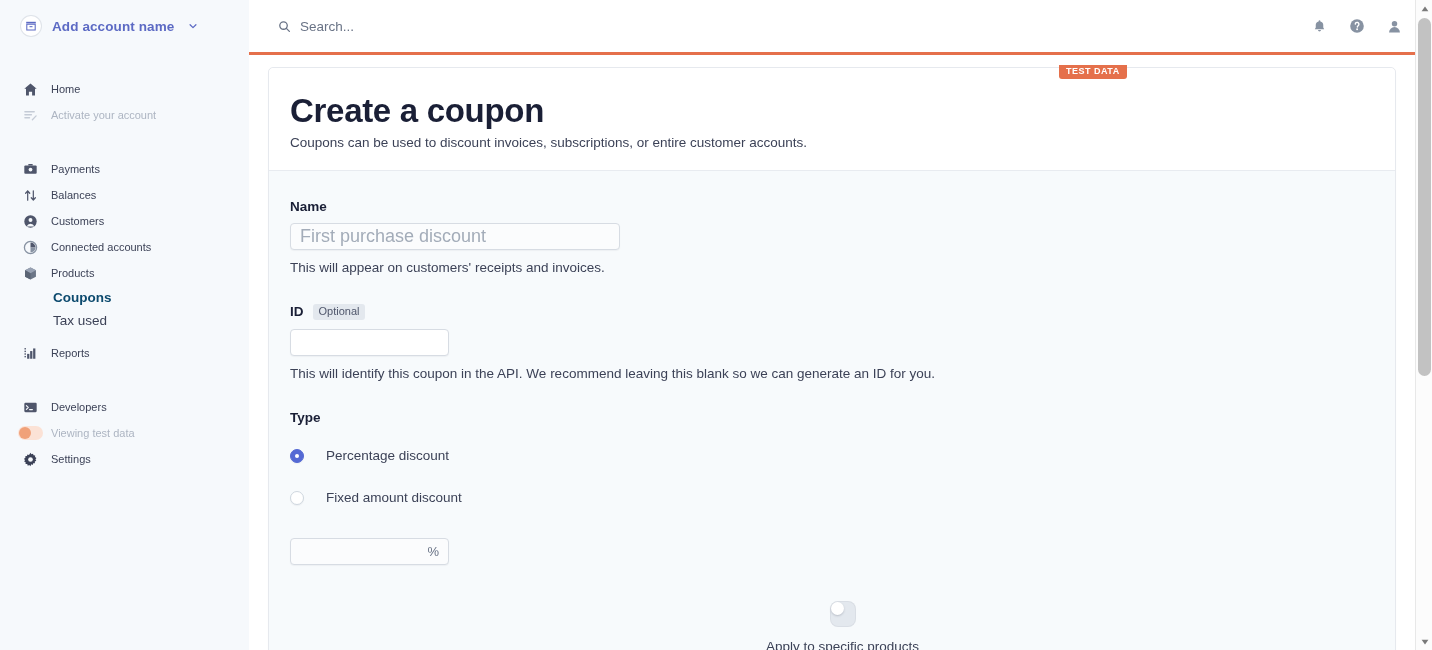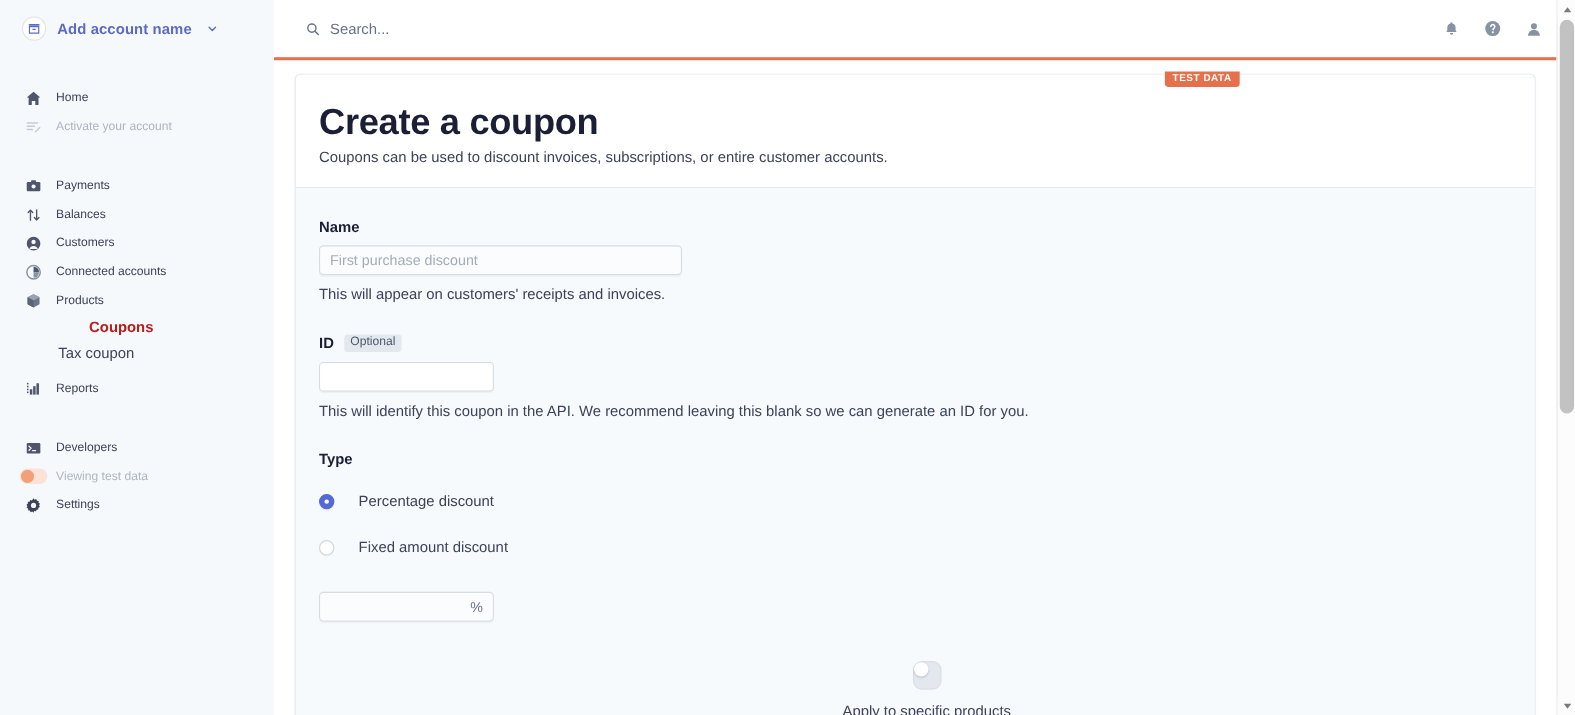--- a/index.html
+++ b/index.html
@@ -69,21 +69,21 @@
     width: 18px; height: 18px;
     flex: 0 0 18px;
     display: flex; align-items: center; justify-content: center;
   }
   .nav-label {
     font-size: 11px;
     color: #3c4257;
     white-space: nowrap;
   }
   .nav-label.muted { color: #adb5c2; }
-  .nav-label.active { color: #b91c1c; font-weight: bold; margin-left: 28px; }
+  .nav-label.active { color: #0c4a6e; font-weight: bold; }
   .nav-sub {
     display: flex;
     align-items: center;
     height: 23px;
     padding-left: 53px;
     cursor: pointer;
   }
   .nav-sub .nav-label { font-size: 13.5px; }
 
   .gap-sm { height: 16px; }
@@ -231,21 +231,21 @@
     border: 1px solid #d7dce3;
     border-radius: 4px;
     background: #ffffff;
     box-shadow: 0 1px 1px rgba(60,66,87,0.05);
     display: flex;
     align-items: center;
     padding: 0 9px;
     font-size: 13px;
   }
   .text-input.ghost { background: #fbfcfd; }
-  .input-ph { color: #a3acb9; font-size: 13px; }
+  .input-ph { color: #a3acb9; font-size: 18px; }
   .w-name { width: 330px; }
   .w-id { width: 159px; }
   .w-pct { width: 159px; position: relative; }
   .pct-suffix {
     position: absolute;
     right: 9px;
     color: #697386;
     font-size: 13px;
   }
 
@@ -445,21 +445,21 @@
             <path d="M8 7.6v6.8L2.2 11.4V4.6z" fill="#5a6474"></path>
           </svg>
         </span>
         <span class="nav-label">Products</span>
       </div>
 
       <div class="nav-sub">
         <span class="nav-label active">Coupons</span>
       </div>
       <div class="nav-sub">
-        <span class="nav-label">Tax coupon</span>
+        <span class="nav-label">Tax used</span>
       </div>
 
       <div style="height:8px"></div>
 
       <div class="nav-item">
         <span class="nav-icon">
           <svg width="15" height="15" viewBox="0 0 16 16" fill="#4f566b">
             <rect x="1.6" y="2.2" width="1.5" height="1.5"></rect>
             <rect x="1.6" y="5" width="1.5" height="1.5"></rect>
             <rect x="1.6" y="7.8" width="1.5" height="1.5"></rect>

